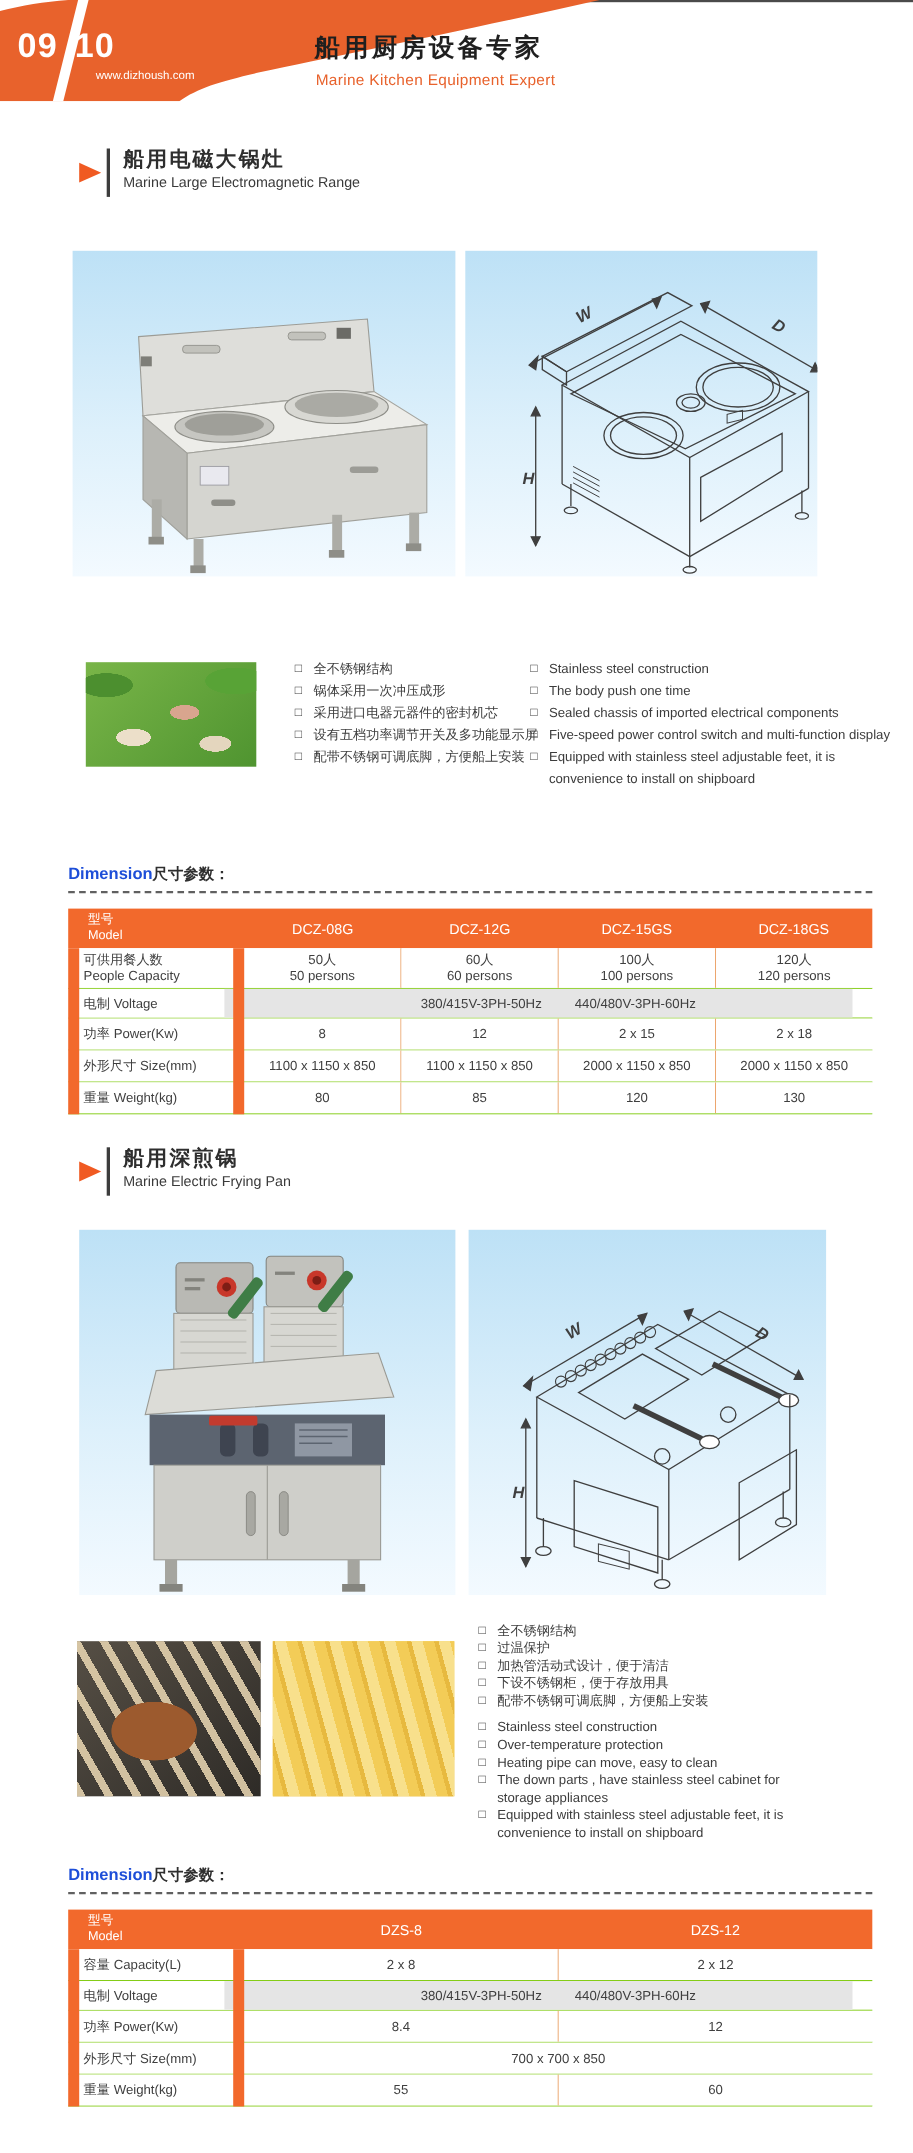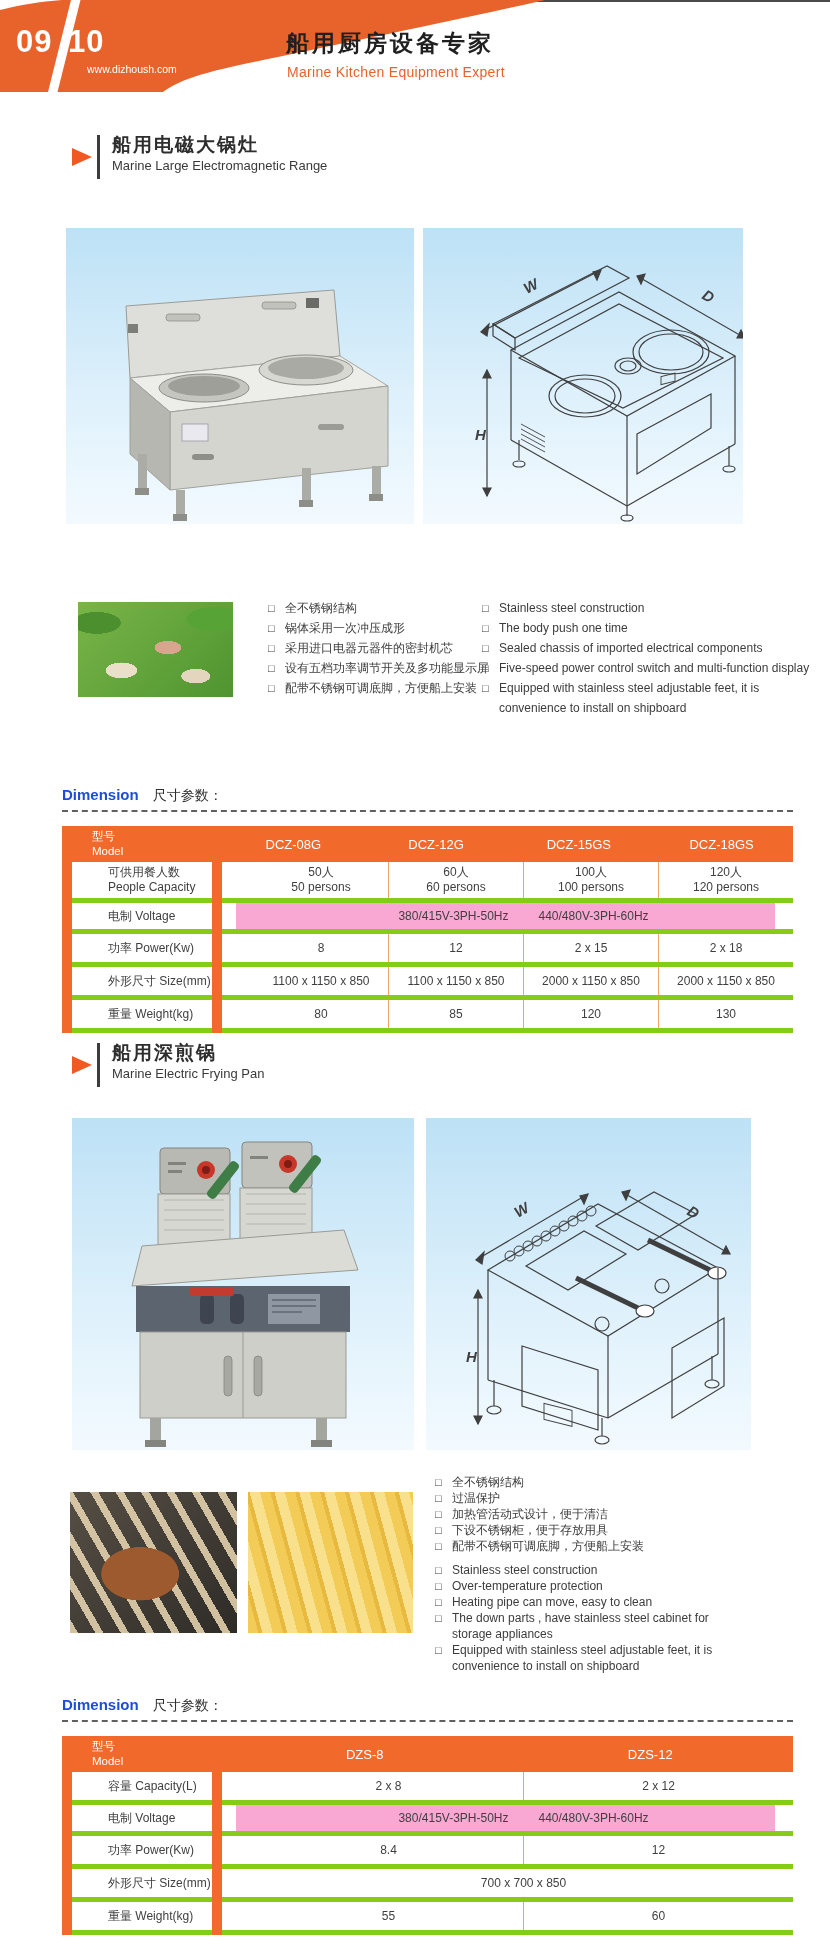--- a/index.html
+++ b/index.html
@@ -62,39 +62,39 @@
   .feat-line{position:relative;font-size:12px;color:#3c3c3c;padding-left:17px;white-space:nowrap;}
   .lh20 .feat-line{line-height:20px;}
   .lh16 .feat-line{line-height:16px;}
   .feat-line .box{position:absolute;left:0;top:0;font-size:11px;}
   .feat-line.cont{white-space:normal;}
 
   
   .dim-head{position:absolute;left:62px;width:731px;height:30px;}
   #dim1{top:786px;}  #dim2{top:1696px;}
   .dim-en{font-size:15px;font-weight:bold;color:#1d4ed8;}
-  .dim-cn{font-size:14px;font-weight:normal;color:#2f2f2f;margin-left:14px;}
+  .dim-cn{font-size:14px;font-weight:bold;color:#2f2f2f;}
   .dim-dash{position:absolute;left:0;top:24px;width:731px;border-top:2px dashed #606060;}
 
   
   .t-wrap{position:absolute;left:62px;width:731px;}
   #table1{top:826px;}  #table2{top:1736px;}
   .t-header{display:flex;height:36px;background:#F2692C;color:#fff;}
-  .t-label-h{width:160px;padding-left:30px;box-sizing:border-box;display:flex;flex-direction:column;justify-content:center;font-size:11.5px;line-height:1.3;}
+  .t-label-h{width:160px;padding-left:18px;box-sizing:border-box;display:flex;flex-direction:column;justify-content:center;font-size:11.5px;line-height:1.3;}
   .t-col-h{flex:1;display:flex;align-items:center;justify-content:center;font-size:13px;}
   .t-body{position:relative;}
   .band{position:absolute;top:0;bottom:0;width:10px;background:#F2692C;z-index:2;}
   .band.l{left:0;} .band.m{left:150px;}
-  .t-row{display:flex;height:28px;border-bottom:5px solid #84cc16;padding-left:32px;}
+  .t-row{display:flex;height:28px;border-bottom:1px solid #84cc16;}
   .t-row.tall{height:36px;}
   .t-row.merged-r{height:26px;}
   .t-label{width:160px;padding-left:14px;box-sizing:border-box;display:flex;flex-direction:column;justify-content:center;font-size:12px;color:#3f3f3f;line-height:1.25;background:#fff;}
   .t-cell{flex:1;display:flex;flex-direction:column;align-items:center;justify-content:center;font-size:12px;color:#3f3f3f;line-height:1.25;border-right:1.5px solid #ECA66E;background:#fff;}
   .t-cell:last-child{border-right:none;}
-  .t-merged{flex:1;display:flex;align-items:center;justify-content:center;gap:30px;font-size:12px;color:#3f3f3f;background:#f9a8d4;transform:translateX(-18px);}
+  .t-merged{flex:1;display:flex;align-items:center;justify-content:center;gap:30px;font-size:12px;color:#3f3f3f;background:#e5e5e5;transform:translateX(-18px);}
   .t-merged > span{transform:translateX(18px);}
 </style>
 </head>
 <body>
 
 <div id="page">
 
   <div class="topline"></div>
   <svg class="swoosh" viewBox="0 0 560 92">
     <path d="M62,0 L545,0 C430,26 310,50 235,66 C200,74 180,80 163,92 L0,92 L0,10 C20,5 40,1.5 62,0 Z" fill="#E8622C"></path>

